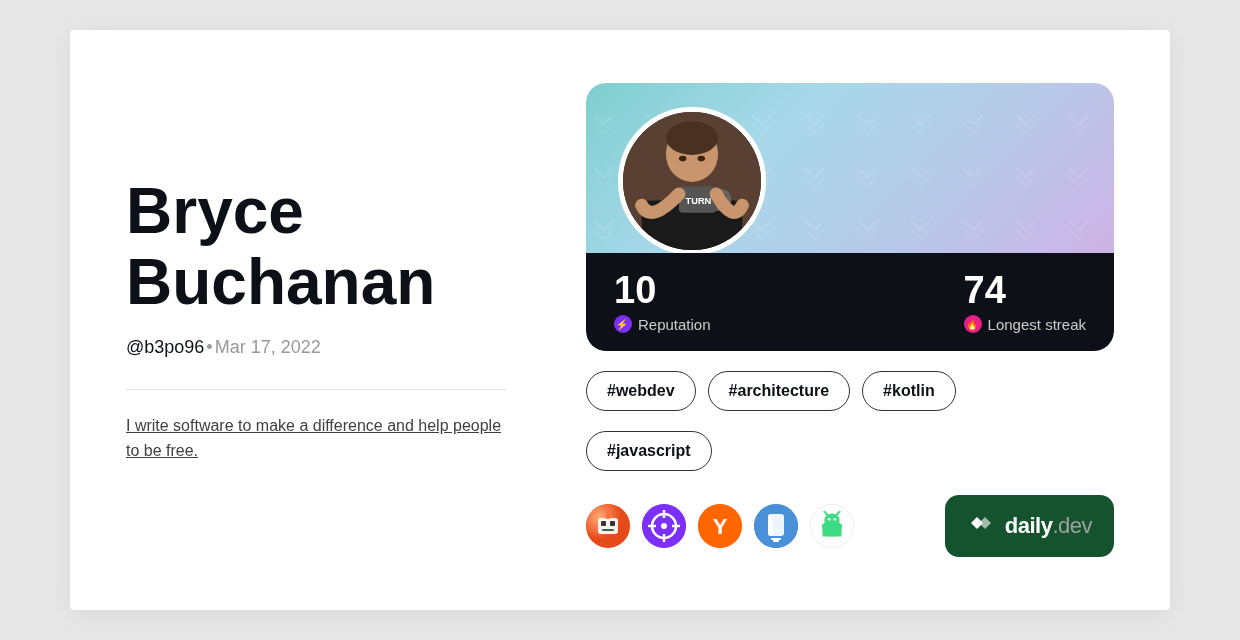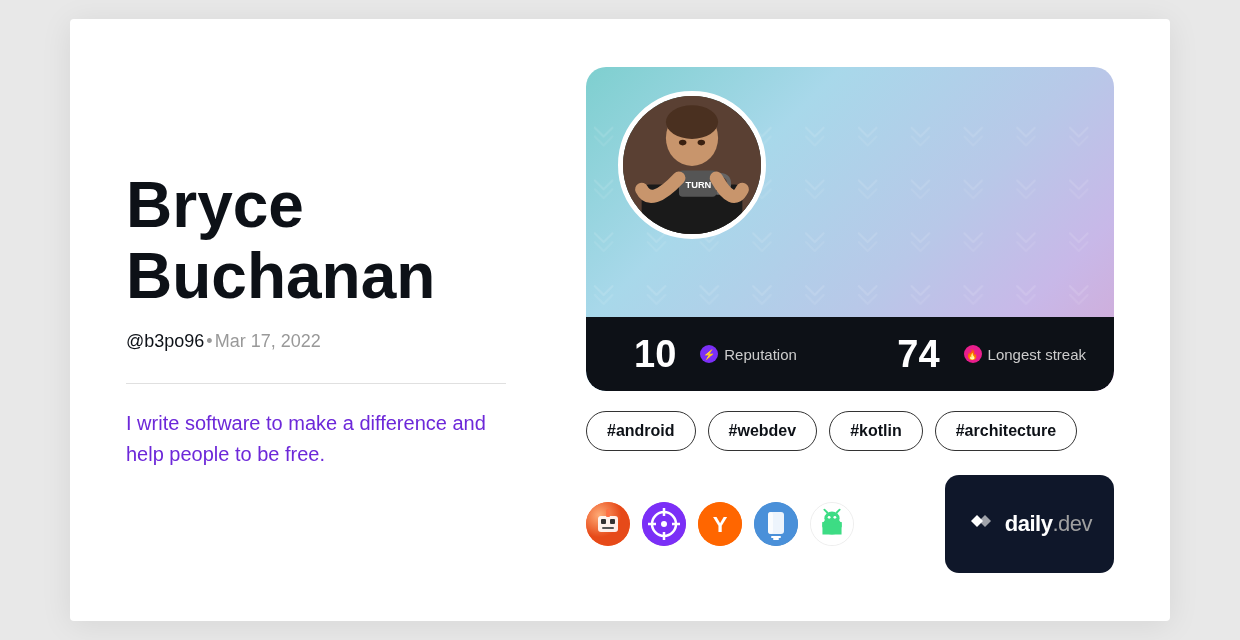--- a/index.html
+++ b/index.html
@@ -55,35 +55,36 @@
       font-size: 18px;
       color: #999;
     }
     .divider {
       height: 1px;
       background: #e0e0e0;
       margin-bottom: 24px;
       width: 100%;
     }
     .bio {
-      font-size: 20px;
-      color: #6d28d9;
+      font-size: 16px;
+      color: #404040;
       line-height: 1.55;
+      text-decoration: underline;
     }
     .right-section {
       flex: 1;
       display: flex;
       flex-direction: column;
       gap: 20px;
     }
     .profile-banner {
       border-radius: 20px;
       overflow: hidden;
       position: relative;
-      height: 324px;
+      height: 268px;
       background: linear-gradient(135deg, #7ecfcf 0%, #a8d8ea 30%, #b8c8e8 60%, #c8b8e8 80%, #d4a8d4 100%);
     }
     
     .banner-pattern {
       position: absolute;
       top: 0; left: 0; right: 0; bottom: 0;
       opacity: 0.25;
     }
     .banner-pattern svg {
       width: 100%;
@@ -94,22 +95,22 @@
       bottom: 0; left: 0; right: 0;
       background: #0d1117;
       border-radius: 0 0 20px 20px;
       padding: 18px 28px;
       display: flex;
       justify-content: space-between;
       align-items: center;
     }
     .stat-item {
       display: flex;
-      gap: 24px;
-      margin-left: 20px;
+      flex-direction: column;
+      gap: 6px;
     }
     .stat-number {
       font-size: 38px;
       font-weight: 800;
       color: #ffffff;
       line-height: 1;
     }
     .stat-label {
       display: flex;
       align-items: center;
@@ -200,23 +201,23 @@
       font-weight: 800;
     }
     .source-robot { background: linear-gradient(135deg, #ff6b35, #f7c59f); }
     .source-crosshair { background: linear-gradient(135deg, #7b2ff7, #9c4dcc); }
     .source-yc { background: #ff6600; color: white; font-size: 22px; }
     .source-pocket { background: linear-gradient(135deg, #4a90d9, #357abd); }
     .source-droidcon { background: white; border: 1px solid #eee; }
     .daily-branding {
       display: flex;
       align-items: center;
-      background: #0f172a;
+      background: #14532d;
       border-radius: 14px;
-      padding: 32px 22px;
+      padding: 14px 22px;
       gap: 10px;
     }
     .daily-logo-icon {
       color: white;
       font-size: 22px;
     }
     .daily-logo-text {
       font-size: 22px;
       font-weight: 800;
       color: white;
@@ -302,24 +303,26 @@
           <span class="stat-number">74</span>
           <div class="stat-label">
             <span class="stat-icon icon-streak">🔥</span>
             <span>Longest streak</span>
           </div>
         </div>
       </div>
     </div>
 
     <div class="tags-row">
-      <span class="tag">#android</span>
       <span class="tag">#webdev</span>
+      <span class="tag">#architecture</span>
       <span class="tag">#kotlin</span>
-      <span class="tag">#architecture</span>
+    </div>
+    <div class="tags-row">
+      <span class="tag">#javascript</span>
     </div>
 
     <div class="sources-branding-row">
       <div class="sources-list">
 
         <div class="source-icon source-robot">
           <svg viewBox="0 0 44 44" width="44" height="44" xmlns="http://www.w3.org/2000/svg">
             <circle cx="22" cy="22" r="22" fill="#ff7043"></circle>
             <circle cx="22" cy="22" r="22" fill="url(#rg1)"></circle>
             <defs>

